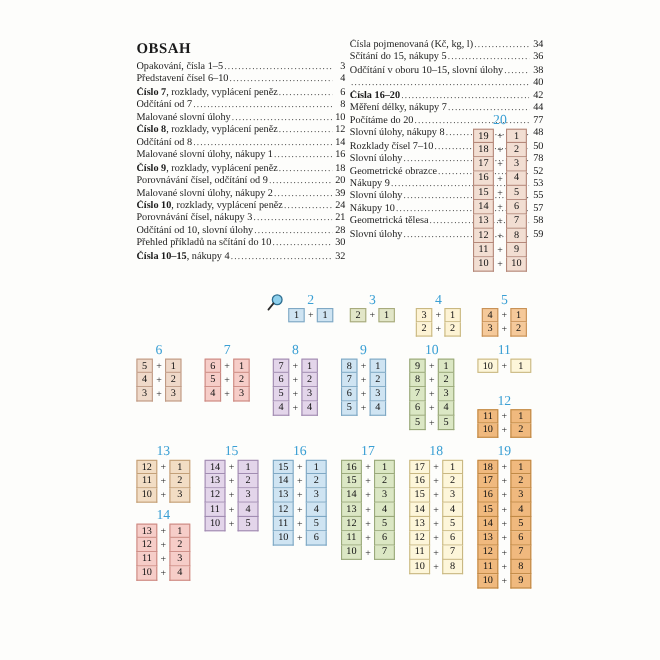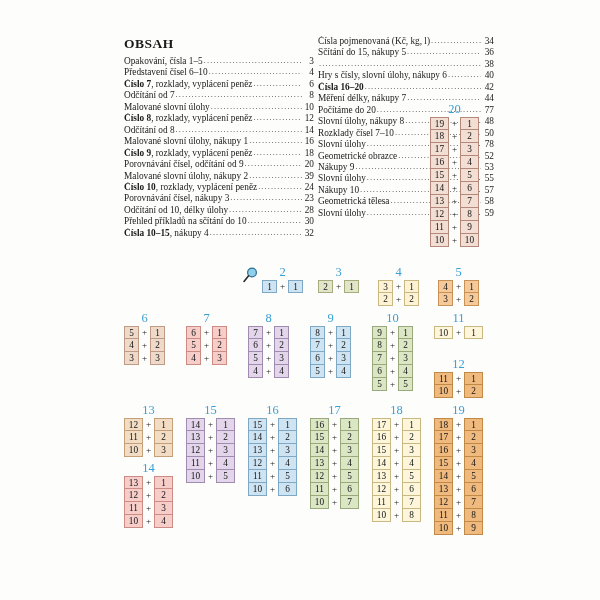--- a/index.html
+++ b/index.html
@@ -179,24 +179,24 @@
       </div>
       <div class="toc-row">
         <span class="toc-label b">Číslo 10</span>
         <span>, rozklady, vyplácení peněz</span>
         <span class="toc-dots">..........................................................................................</span>
         <span class="toc-page">24</span>
       </div>
       <div class="toc-row">
         <span class="toc-label">Porovnávání čísel, nákupy 3</span>
         <span class="toc-dots">..........................................................................................</span>
-        <span class="toc-page">23</span>
-      </div>
-      <div class="toc-row">
-        <span class="toc-label">Odčítání od 10, délky úlohy</span>
+        <span class="toc-page">21</span>
+      </div>
+      <div class="toc-row">
+        <span class="toc-label">Odčítání od 10, slovní úlohy</span>
         <span class="toc-dots">..........................................................................................</span>
         <span class="toc-page">28</span>
       </div>
       <div class="toc-row">
         <span class="toc-label">Přehled příkladů na sčítání do 10</span>
         <span class="toc-dots">..........................................................................................</span>
         <span class="toc-page">30</span>
       </div>
       <div class="toc-row">
         <span class="toc-label b">Čísla 10–15</span>
@@ -210,25 +210,25 @@
         <span class="toc-label">Čísla pojmenovaná (Kč, kg, l)</span>
         <span class="toc-dots">..........................................................................................</span>
         <span class="toc-page">34</span>
       </div>
       <div class="toc-row">
         <span class="toc-label">Sčítání do 15, nákupy 5</span>
         <span class="toc-dots">..........................................................................................</span>
         <span class="toc-page">36</span>
       </div>
       <div class="toc-row">
+        <span class="toc-label">Odčítání v oboru 10–15, slovní úlohy</span>
         <span class="toc-dots">..........................................................................................</span>
         <span class="toc-page">38</span>
       </div>
       <div class="toc-row">
-        <span class="toc-label">Hry s čísly, slovní úlohy, nákupy 6</span>
         <span class="toc-dots">..........................................................................................</span>
         <span class="toc-page">40</span>
       </div>
       <div class="toc-row">
         <span class="toc-label b">Čísla 16–20</span>
         <span class="toc-dots">..........................................................................................</span>
         <span class="toc-page">42</span>
       </div>
       <div class="toc-row">
         <span class="toc-label">Měření délky, nákupy 7</span>

